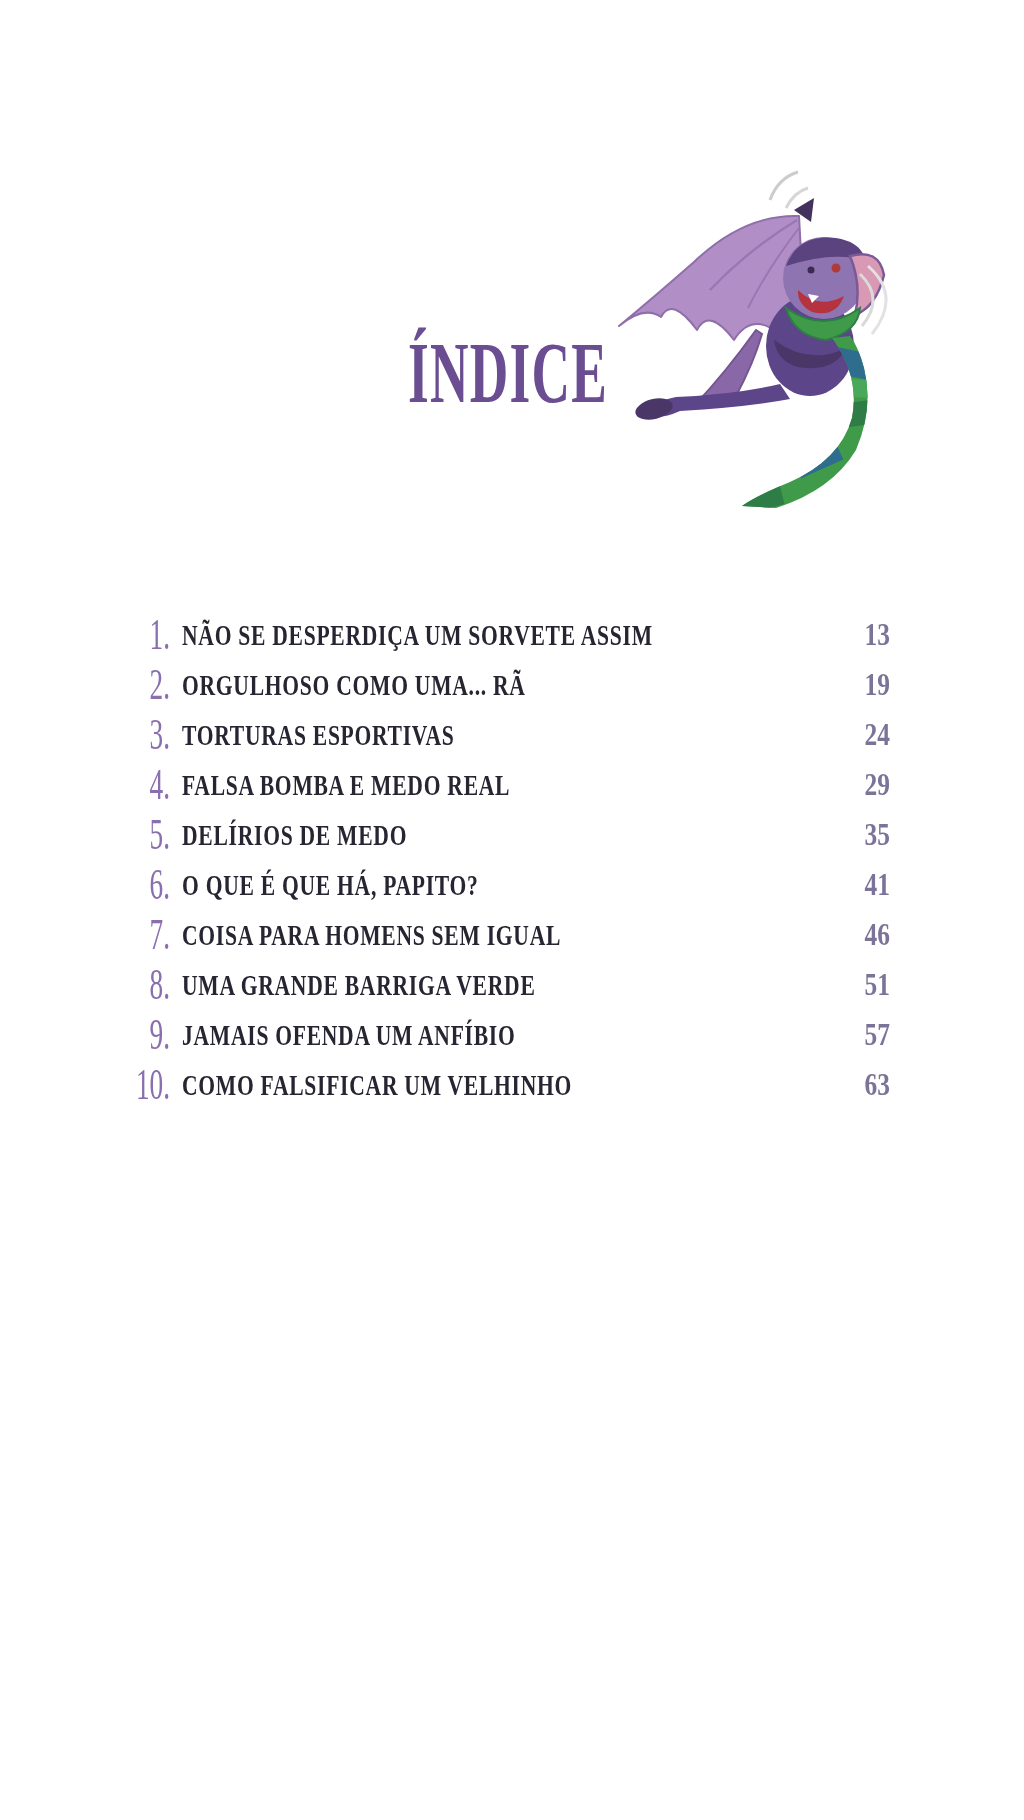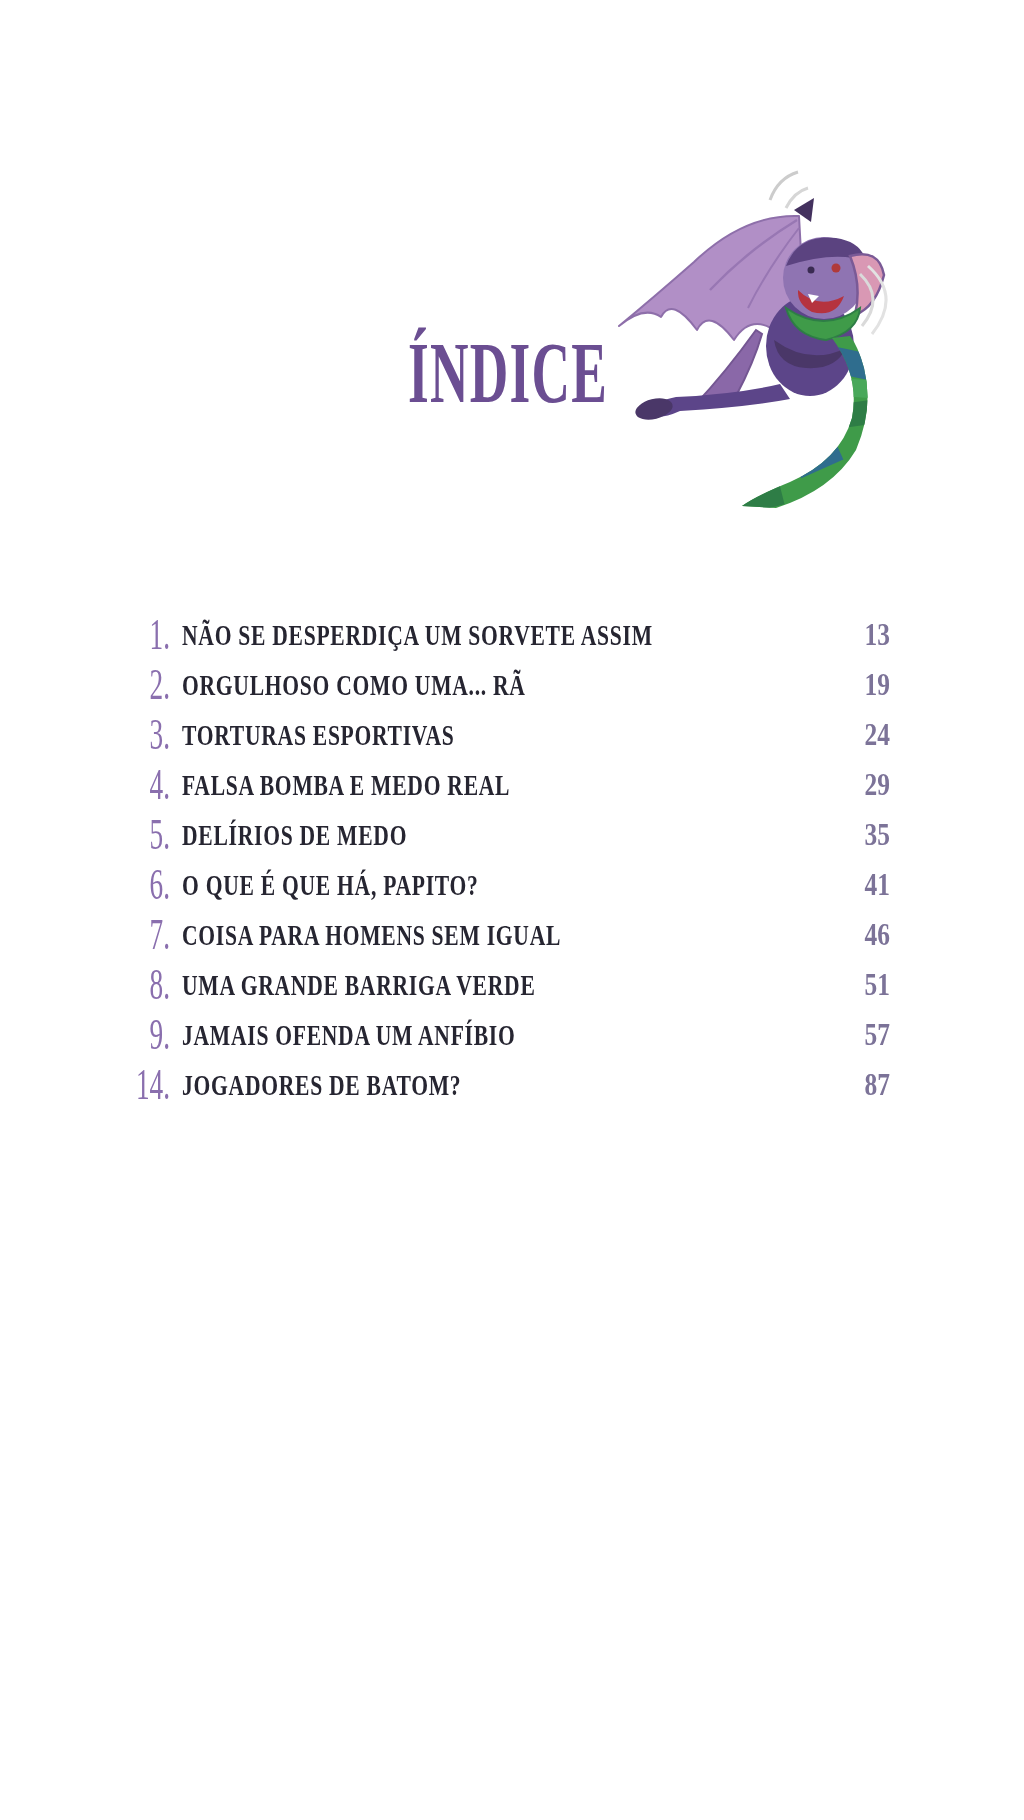--- a/index.html
+++ b/index.html
@@ -190,25 +190,25 @@
         <span class="toc-title">UMA GRANDE BARRIGA VERDE</span>
         <span class="toc-page">51</span>
       </div>
 
       <div class="toc-row">
         <span class="toc-num">9.</span>
         <span class="toc-title">JAMAIS OFENDA UM ANFÍBIO</span>
         <span class="toc-page">57</span>
       </div>
 
-
-
-
-
-      <div class="toc-row">
-        <span class="toc-num">14.</span>
-        <span class="toc-title">JOGADORES DE BATOM?</span>
-        <span class="toc-page">87</span>
-      </div>
+      <div class="toc-row">
+        <span class="toc-num">10.</span>
+        <span class="toc-title">COMO FALSIFICAR UM VELHINHO</span>
+        <span class="toc-page">63</span>
+      </div>
+
+
+
+
 
     </div>
 
 </div>
 
 </body></html>

